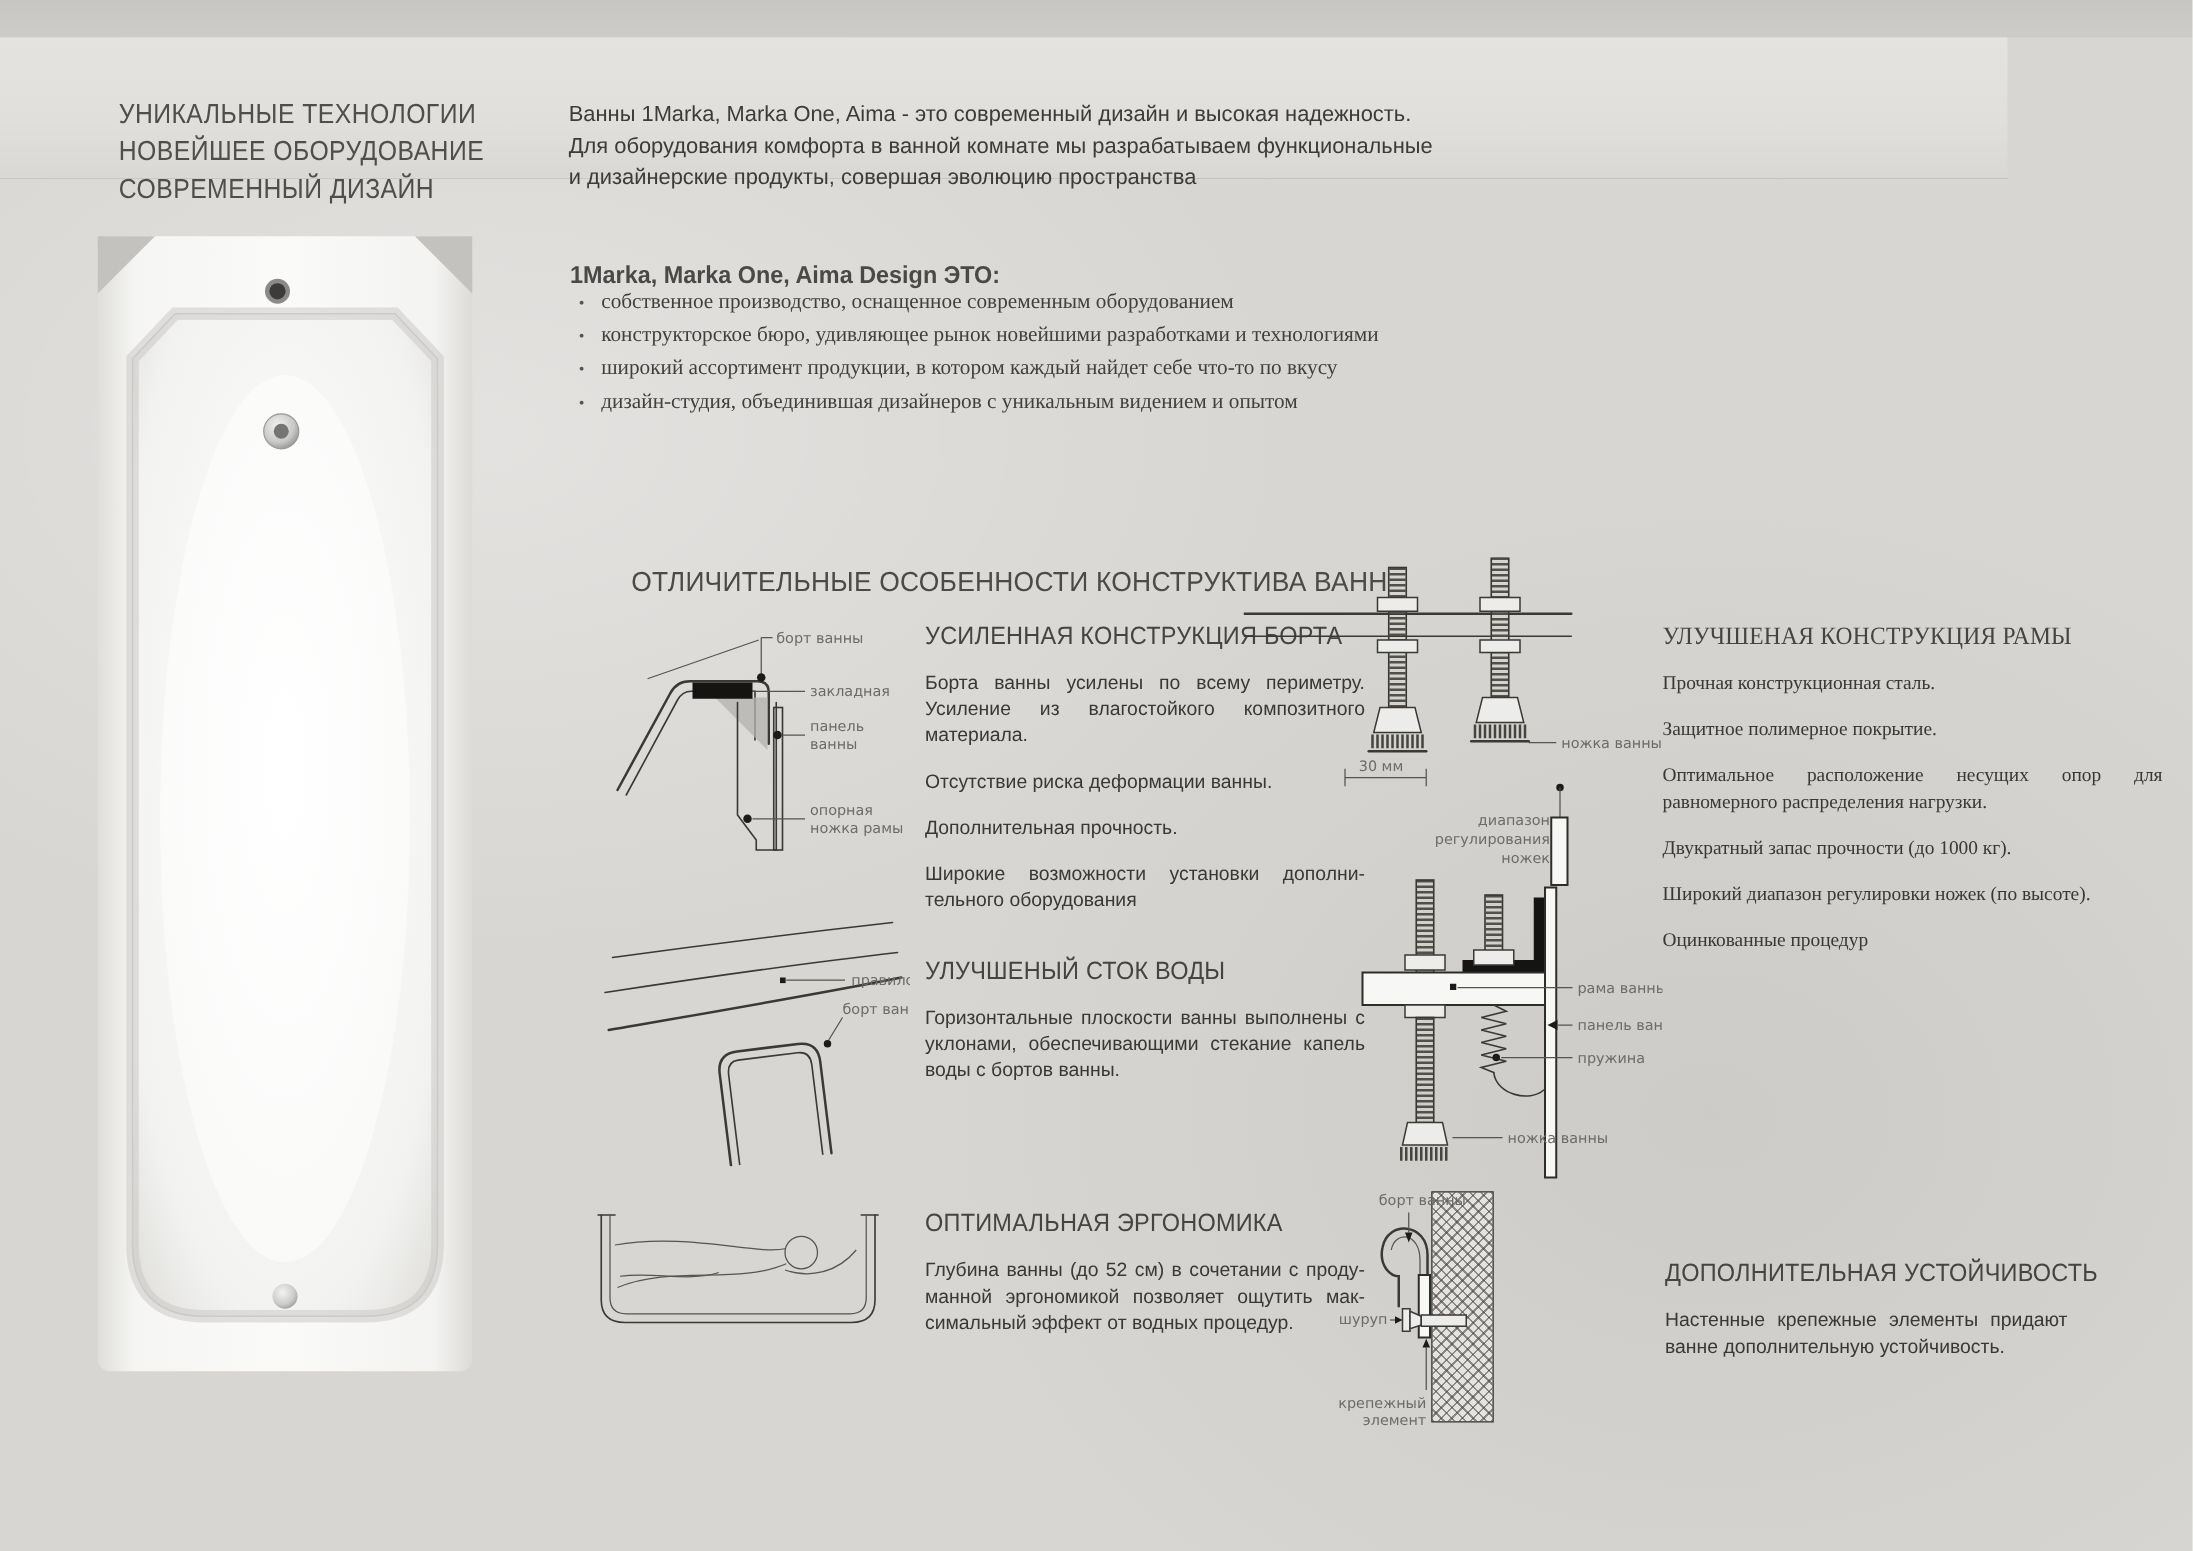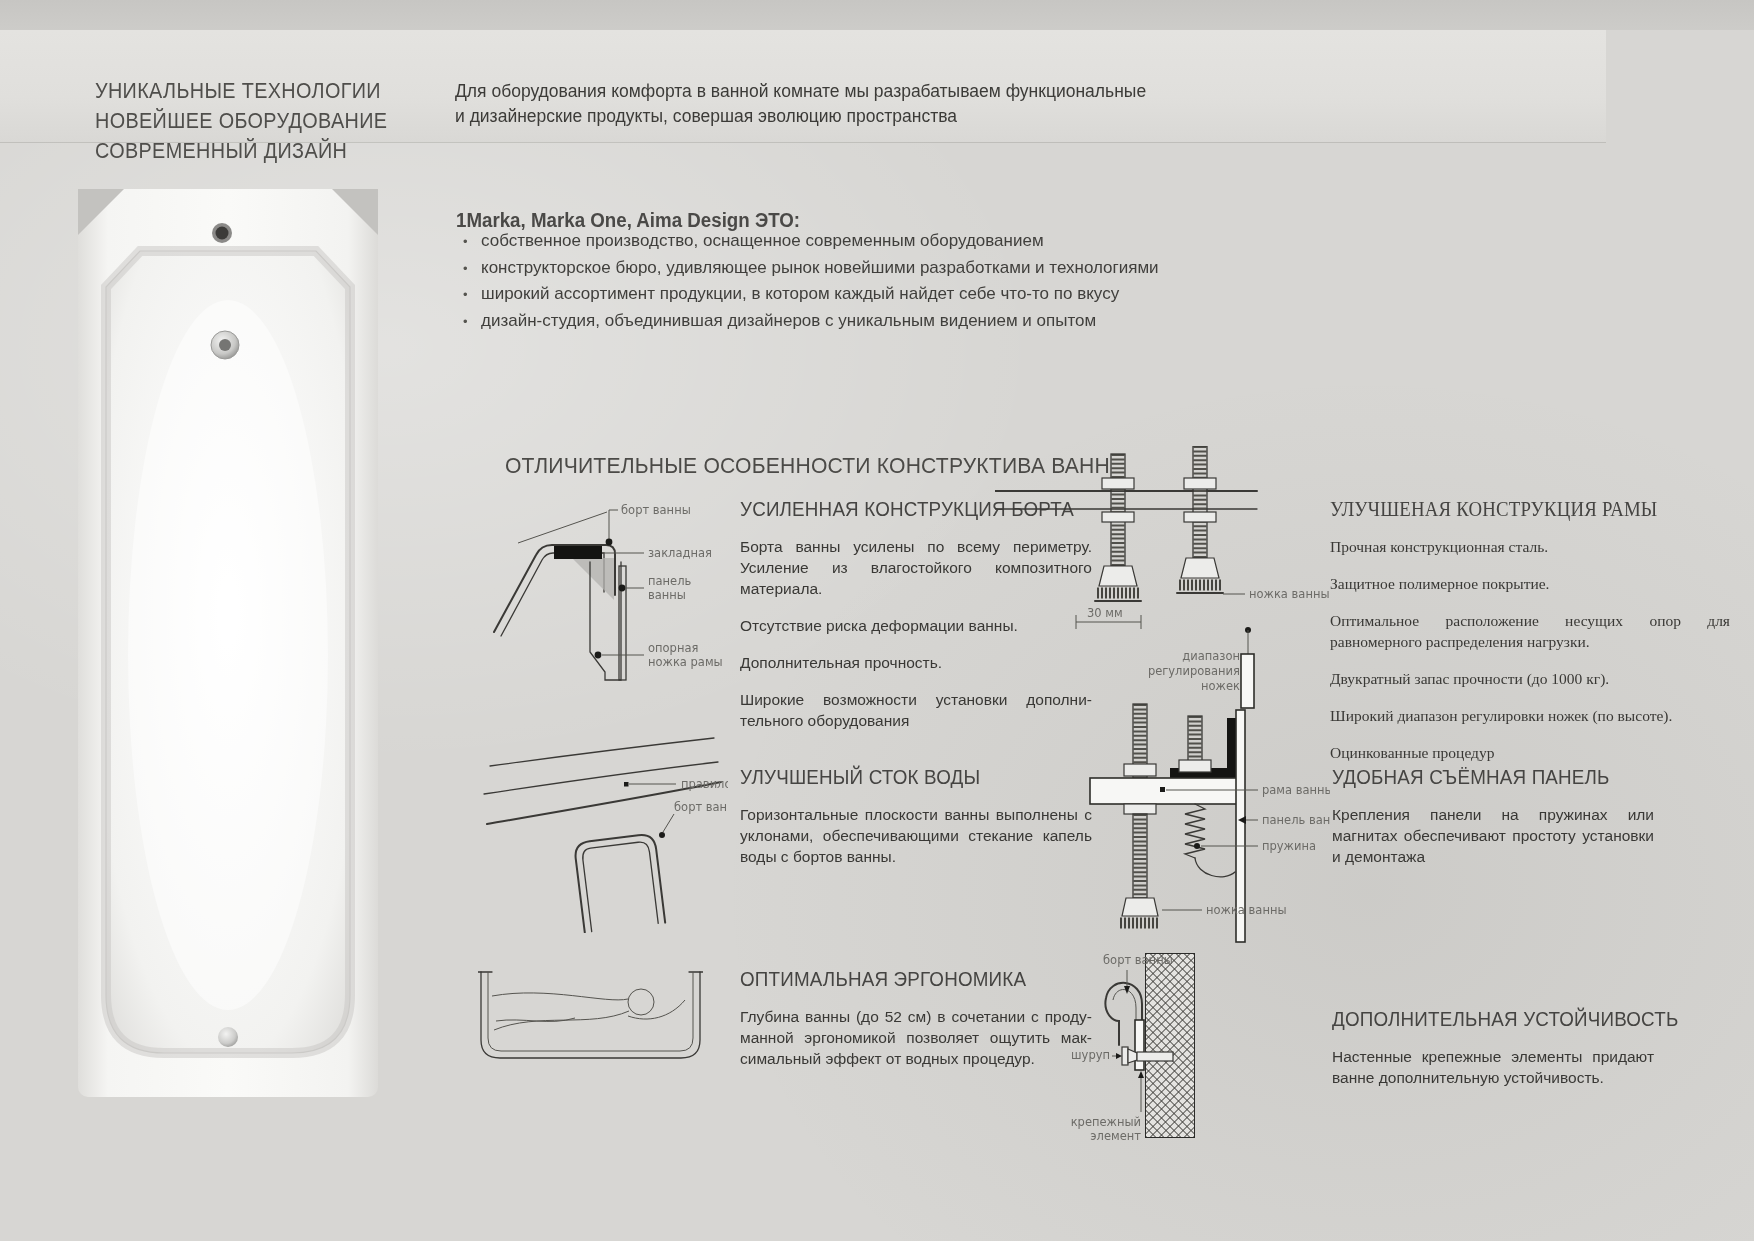--- a/index.html
+++ b/index.html
@@ -17,21 +17,21 @@
   .band { position:absolute; left:0; top:30px; width:1606px; height:112px;
     background:linear-gradient(180deg,#e4e3e0 0%, #e0dfdc 60%, #d9d8d5 100%);
     box-shadow:0 1px 0 rgba(120,118,112,.25); }
   .slogan { position:absolute; left:95px; top:46px; font-size:22px; line-height:30px;
     color:#4f4e4b; letter-spacing:.4px; transform:scaleX(.90); transform-origin:left top; }
   .intro { position:absolute; left:455px; top:49px; font-size:17.5px; line-height:25px; color:#3c3b38; }
 
   .about-title { position:absolute; left:456px; top:193px; font-size:19.5px; color:#4a4947;
     transform:scaleX(.96); transform-origin:left top; }
   .bullets { position:absolute; left:456px; top:228px; margin:0; padding:0; list-style:none;
-    font-size:17px; line-height:26.5px; color:#403f3c; }
+    font-size:17px; line-height:26.5px; color:#403f3c;font-family:Liberation Serif, serif; }
   .bullets li { padding-left:25px; position:relative; }
   .bullets li::before { content:"•"; position:absolute; left:7px; font-size:13px; top:1px; color:#55544f; }
 
   .section-title { position:absolute; left:505px; top:438px; font-size:22px; color:#4b4a47;
     font-weight:400; transform:scaleX(.96); transform-origin:left top; letter-spacing:.2px; }
 
   .ftext { position:absolute; }
   .ftext h3 { margin:0 0 15px 0; font-size:20px; font-weight:400; color:#454442;
     transform:scaleX(.94); transform-origin:left top; white-space:nowrap; letter-spacing:.2px; }
   .ftext p { margin:0 0 16px 0; font-size:15.5px; line-height:21px; text-align:justify; color:#393835;
@@ -67,20 +67,21 @@
 
   <div class="top-strip"></div>
 
   <header class="band">
     <div class="slogan">
       <div>УНИКАЛЬНЫЕ ТЕХНОЛОГИИ</div>
       <div>НОВЕЙШЕЕ ОБОРУДОВАНИЕ</div>
       <div>СОВРЕМЕННЫЙ ДИЗАЙН</div>
     </div>
     <div class="intro">
+      <div>Ванны 1Marka, Marka One, Aima - это современный дизайн и высокая надежность.</div>
       <div>Для оборудования комфорта в ванной комнате мы разрабатываем функциональные</div>
       <div>и дизайнерские продукты, совершая эволюцию пространства</div>
     </div>
   </header>
 
   <div class="diagram" style="left:78px; top:185px;">
     <svg width="300" height="917" viewBox="0 0 300 917">
       <defs>
         <linearGradient id="tg" x1="0" y1="0" x2="1" y2="0">
           <stop offset="0" stop-color="#dfdedb"></stop>
@@ -259,24 +260,20 @@
         <line class="sl" x1="181" y1="198" x2="238" y2="198"></line>
         <line class="sl" x1="142" y1="262" x2="182" y2="262"></line>
       </g>
       <text class="lbl" x="242" y="146">рама ванны</text>
       <text class="lbl" x="242" y="176">панель ванны</text>
       <text class="lbl" x="242" y="202">пружина</text>
       <text class="lbl" x="186" y="266">ножка ванны</text>
     </svg>
   </div>
 
-  <div class="ftext w322" style="left:1332px; top:766px;">
-    <h3>УДОБНАЯ СЪЁМНАЯ ПАНЕЛЬ</h3>
-    <p>Крепления панели на пружинах или магнитах обеспечивают простоту уста­новки и демонтажа</p>
-  </div>
 
   <div class="diagram dg" style="left:478px; top:960px;">
     <svg width="225" height="118" viewBox="0 0 225 118">
       <g>
         <path class="s" d="M3,12 L3,80 Q3,98 22,98 L203,98 Q222,98 222,80 L222,12"></path>
         <line class="s" x1="0" y1="12" x2="14" y2="12"></line>
         <line class="s" x1="211" y1="12" x2="225" y2="12"></line>
         <path class="sl" d="M10,12 L10,78 Q10,91 23,91 L202,91 Q215,91 215,78 L215,12"></path>
         <circle class="sl" cx="163" cy="42" r="13" fill="none"></circle>
         <path class="sl" d="M14,36 C70,26 128,44 150,39"></path>

